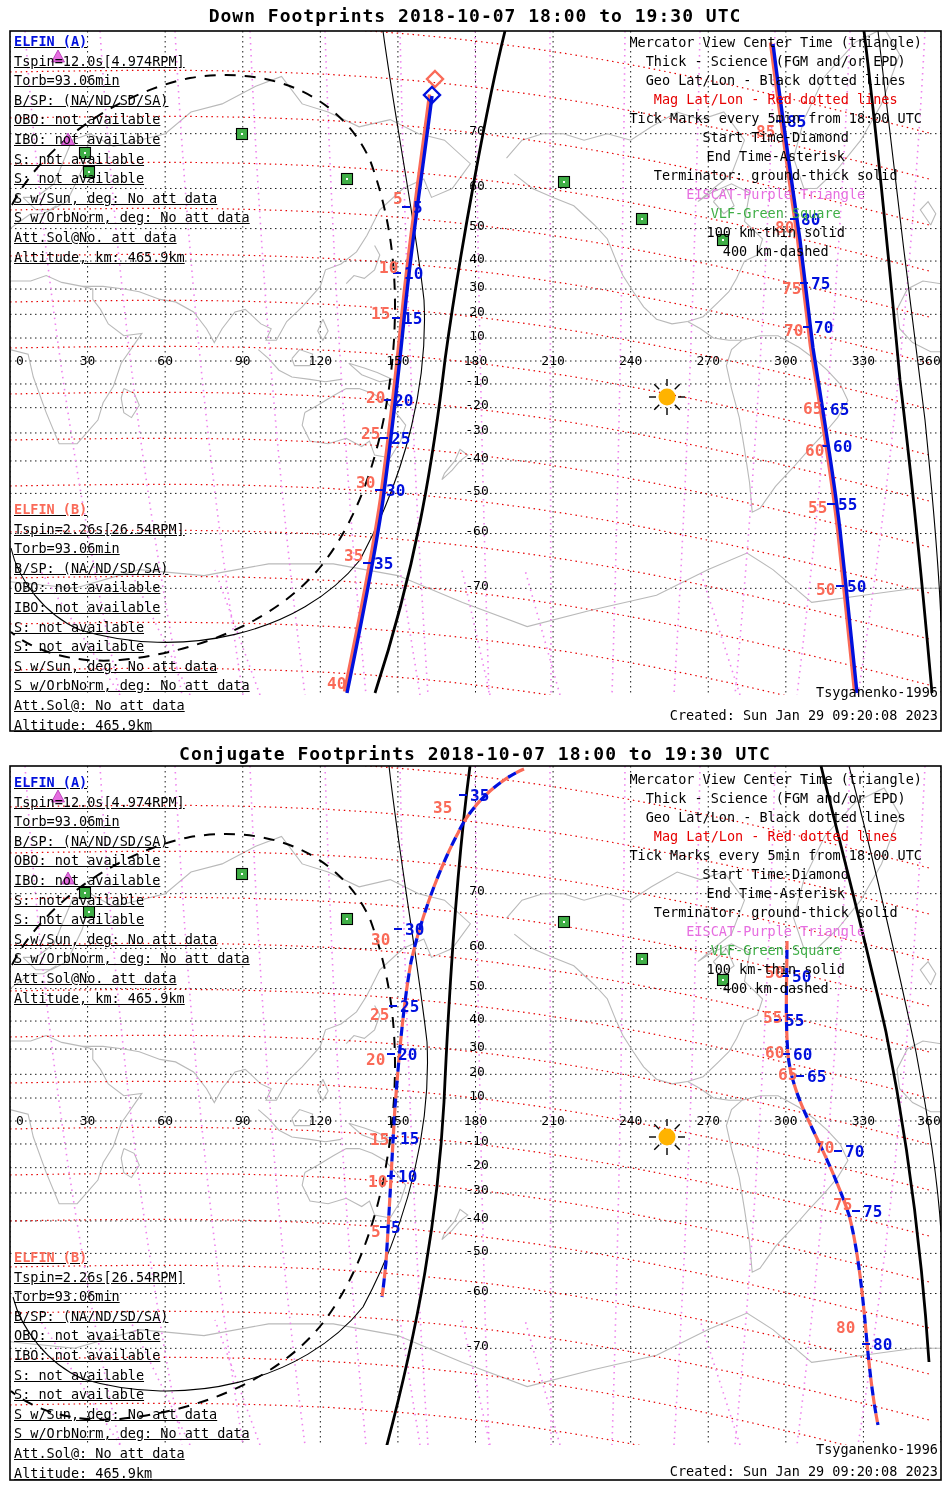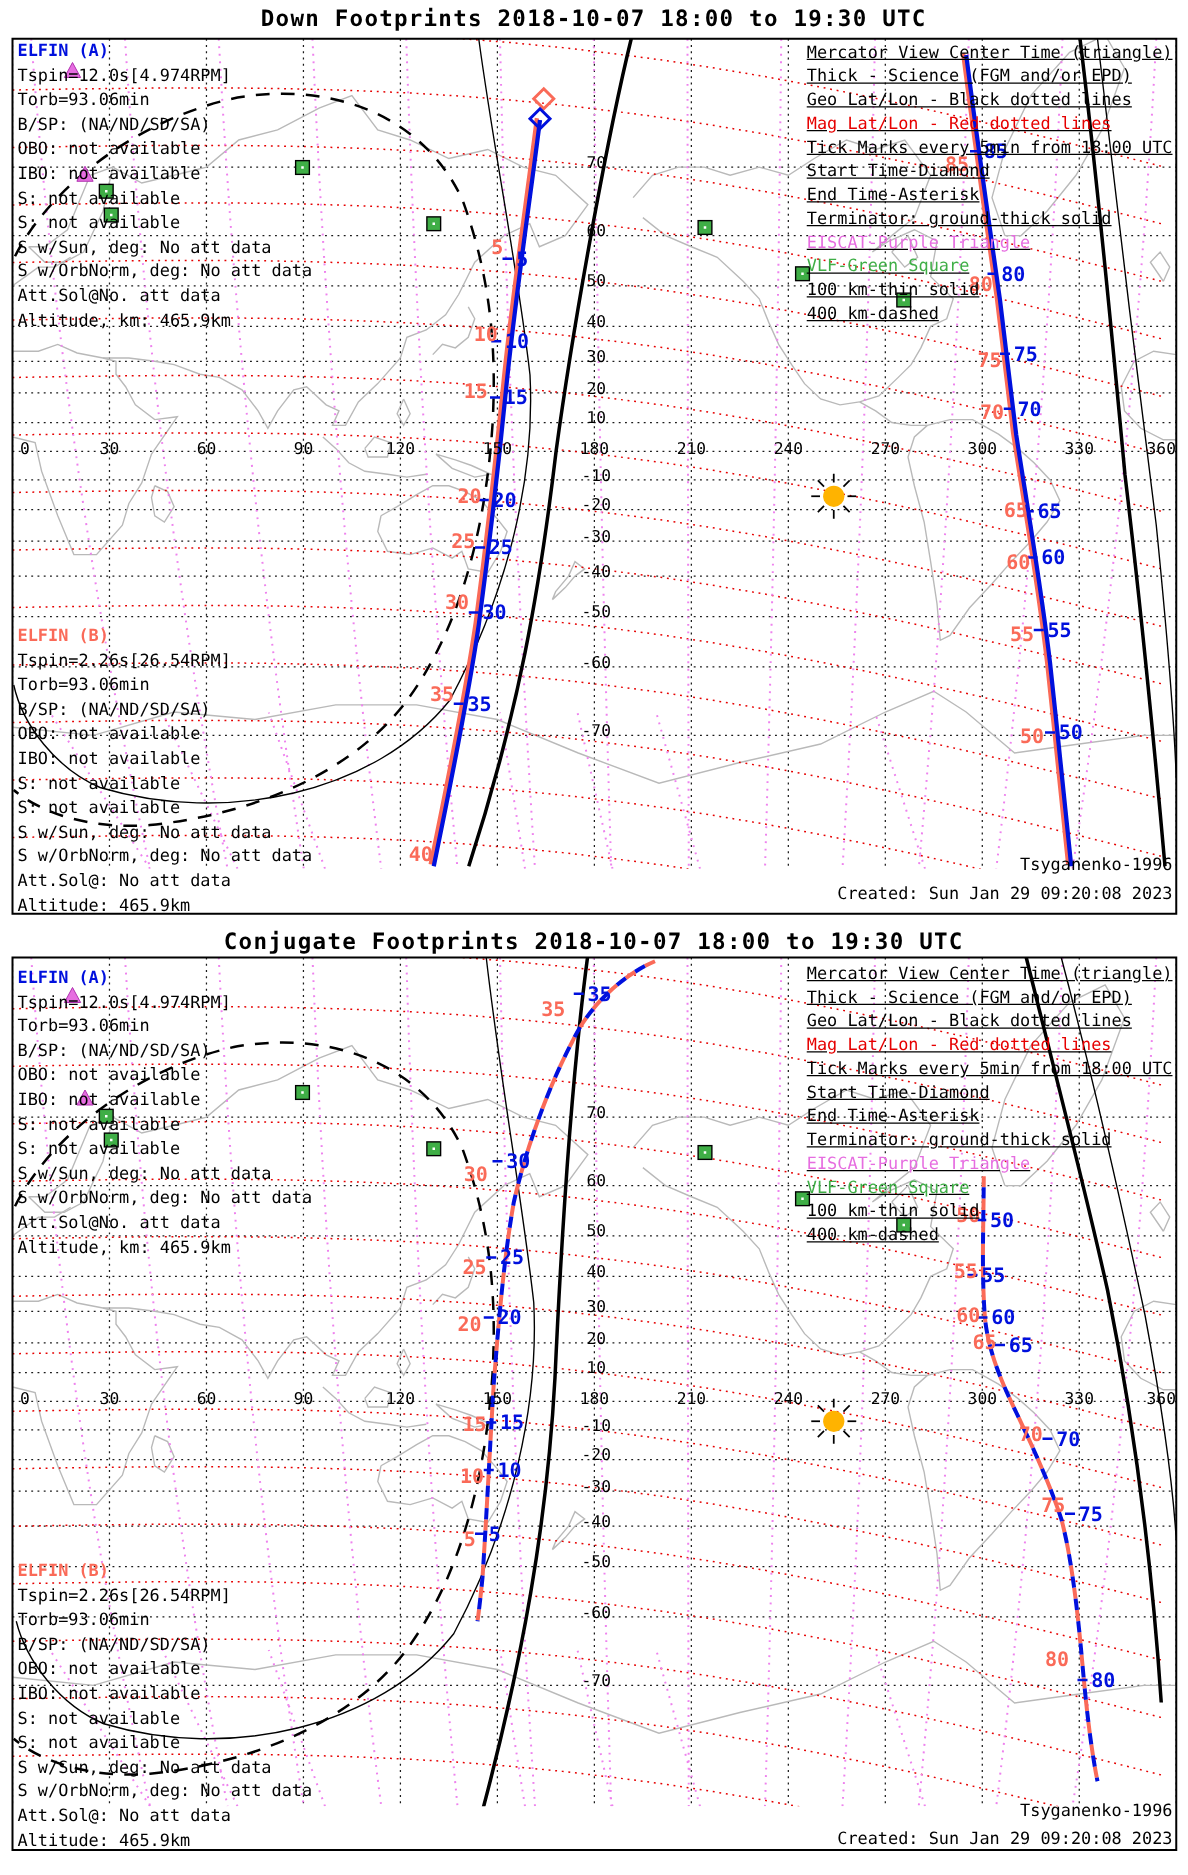--- a/index.html
+++ b/index.html
@@ -2,24 +2,24 @@
 <html><head>
 <meta charset="utf-8">
 <style>
   html,body{margin:0;padding:0;background:#fff;}
   #stage{position:relative;width:950px;height:1500px;background:#fff;overflow:hidden;
          font-family:"DejaVu Sans Mono",monospace;}
   .panel{position:absolute;left:0;width:950px;}
   .ptitle{position:absolute;left:0;width:950px;text-align:center;
           font:bold 18px "DejaVu Sans Mono",monospace;letter-spacing:1px;color:#000;white-space:pre;}
   .infoblock{position:absolute;left:14px;white-space:pre;
-             font:13.5px "DejaVu Sans Mono",monospace;line-height:19.6px;color:#000;}
+             font:13.5px "DejaVu Sans Mono",monospace;line-height:19.6px;color:#000;text-decoration:underline;}
   .infoblock .t{font-weight:bold;}
-  .legend{position:absolute;right:12px;text-align:left;white-space:pre;
-          font:13.5px "DejaVu Sans Mono",monospace;line-height:19px;color:#000;text-decoration:underline;}
+  .legend{position:absolute;right:28px;text-align:center;white-space:pre;
+          font:13.5px "DejaVu Sans Mono",monospace;line-height:19px;color:#000;}
   .credit{position:absolute;right:12px;text-align:center;white-space:pre;
           font:13.5px "DejaVu Sans Mono",monospace;color:#000;}
   svg{position:absolute;left:0;top:0;}
   svg text{font-family:"DejaVu Sans Mono",monospace;}
 </style>
 </head>
 <body>
 
 <div id="stage">
   <div class="ptitle" id="title0" style="top: 5px;">Down Footprints 2018-10-07 18:00 to 19:30 UTC</div>

